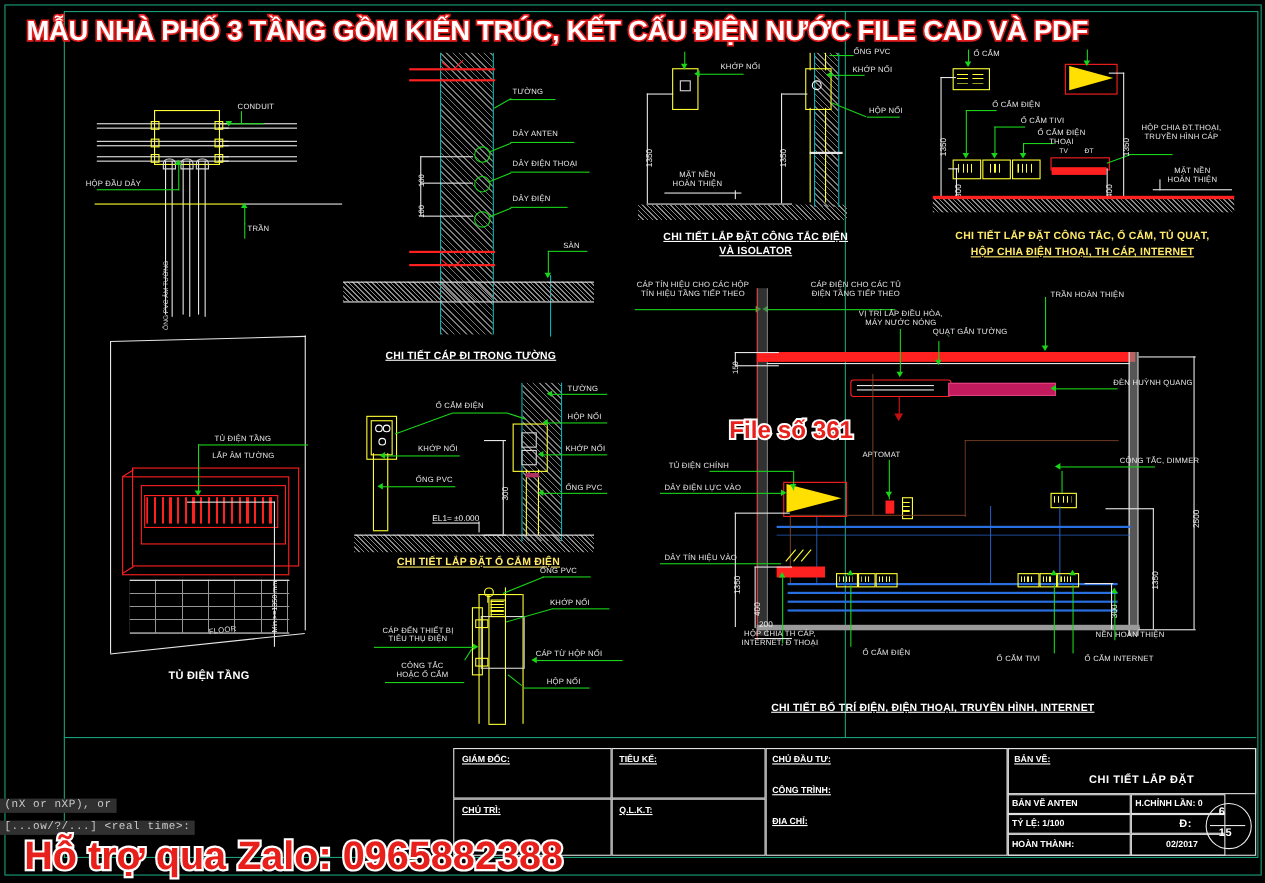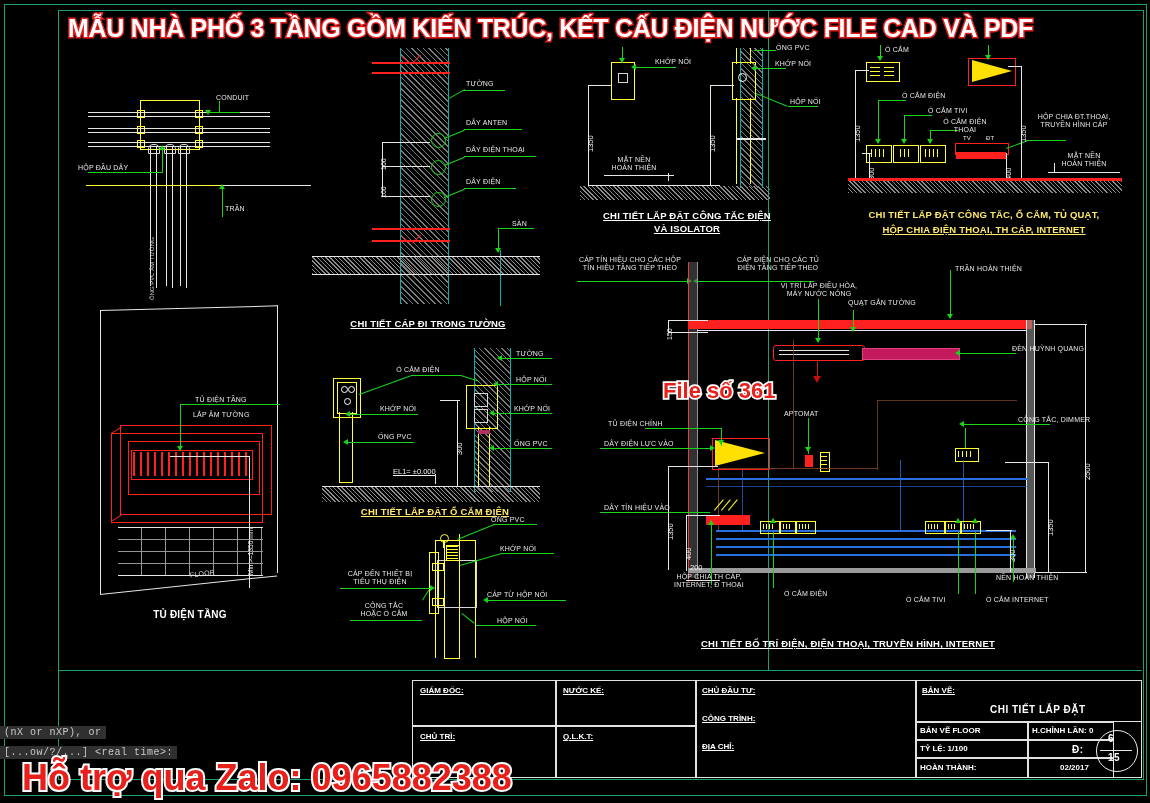--- a/index.html
+++ b/index.html
@@ -567,40 +567,40 @@
     <div class="tb" style="left:916px;top:680px;width:226px;height:98px;"></div>
     <div class="tb" style="left:916px;top:680px;width:226px;height:42px;"></div>
     <div class="tb" style="left:916px;top:722px;width:112px;height:18px;"></div>
     <div class="tb" style="left:1028px;top:722px;width:86px;height:18px;"></div>
     <div class="tb" style="left:916px;top:740px;width:112px;height:18px;"></div>
     <div class="tb" style="left:1028px;top:740px;width:86px;height:18px;"></div>
     <div class="tb" style="left:916px;top:758px;width:112px;height:20px;"></div>
     <div class="tb" style="left:1028px;top:758px;width:86px;height:20px;"></div>
 
     <div class="tbt" style="left:420px;top:686px;">GIÁM ĐỐC:</div>
-    <div class="tbt" style="left:563px;top:686px;">NƯỚC KẾ:</div>
+    <div class="tbt" style="left:563px;top:686px;">TIÊU KẾ:</div>
     <div class="tbt" style="left:702px;top:686px;">CHỦ ĐẦU TƯ:</div>
     <div class="tbt" style="left:702px;top:714px;">CÔNG TRÌNH:</div>
     <div class="tbt" style="left:420px;top:732px;">CHỦ TRÌ:</div>
     <div class="tbt" style="left:563px;top:732px;">Q.L.K.T:</div>
     <div class="tbt" style="left:702px;top:742px;">ĐỊA CHỈ:</div>
     <div class="tbt" style="left:922px;top:686px;">BẢN VẼ:</div>
     <div class="tbbig" style="left:990px;top:704px;">CHI TIẾT LẮP ĐẶT</div>
-    <div class="tbt2" style="left:920px;top:726px;">BẢN VẼ FLOOR</div>
+    <div class="tbt2" style="left:920px;top:726px;">BẢN VẼ ANTEN</div>
     <div class="tbt2" style="left:1032px;top:726px;">H.CHỈNH LẦN: 0</div>
     <div class="tbt2" style="left:920px;top:744px;">TỶ LỆ: 1/100</div>
     <div class="tbt2" style="left:920px;top:763px;">HOÀN THÀNH:</div>
     <div class="tbt2" style="left:1060px;top:763px;">02/2017</div>
     <div class="tbbig" style="left:1072px;top:744px;">Đ:</div>
     <div style="position:absolute;left:1096px;top:730px;width:40px;height:40px;border:1px solid #eee;border-radius:50%;"></div>
     <div class="wl" style="left:1100px;top:750px;width:32px;height:1px;"></div>
     <div class="tbbig" style="left:1108px;top:733px;">6</div>
     <div class="tbbig" style="left:1108px;top:752px;">15</div>
   </div>
 
   <div class="cmdline" style="left:0px;top:726px;padding:1px 4px;">(nX or nXP), or</div>
   <div class="cmdline" style="left:0px;top:746px;padding:1px 4px;">[...ow/?/...] &lt;real time&gt;:</div>
 
-  <div class="wm-title" style="left:24px;top:14px;margin-left:44px;">MẪU NHÀ PHỐ 3 TẦNG GỒM KIẾN TRÚC, KẾT CẤU ĐIỆN NƯỚC FILE CAD VÀ PDF</div>
+  <div class="wm-title" style="left:24px;top:14px;">MẪU NHÀ PHỐ 3 TẦNG GỒM KIẾN TRÚC, KẾT CẤU ĐIỆN NƯỚC FILE CAD VÀ PDF</div>
   <div class="wm-mid" style="left:663px;top:378px;">File số 361</div>
   <div class="wm-red" style="left:22px;top:757px;">Hỗ trợ qua Zalo: 0965882388</div>
 
 </div>
 
 </body></html>

